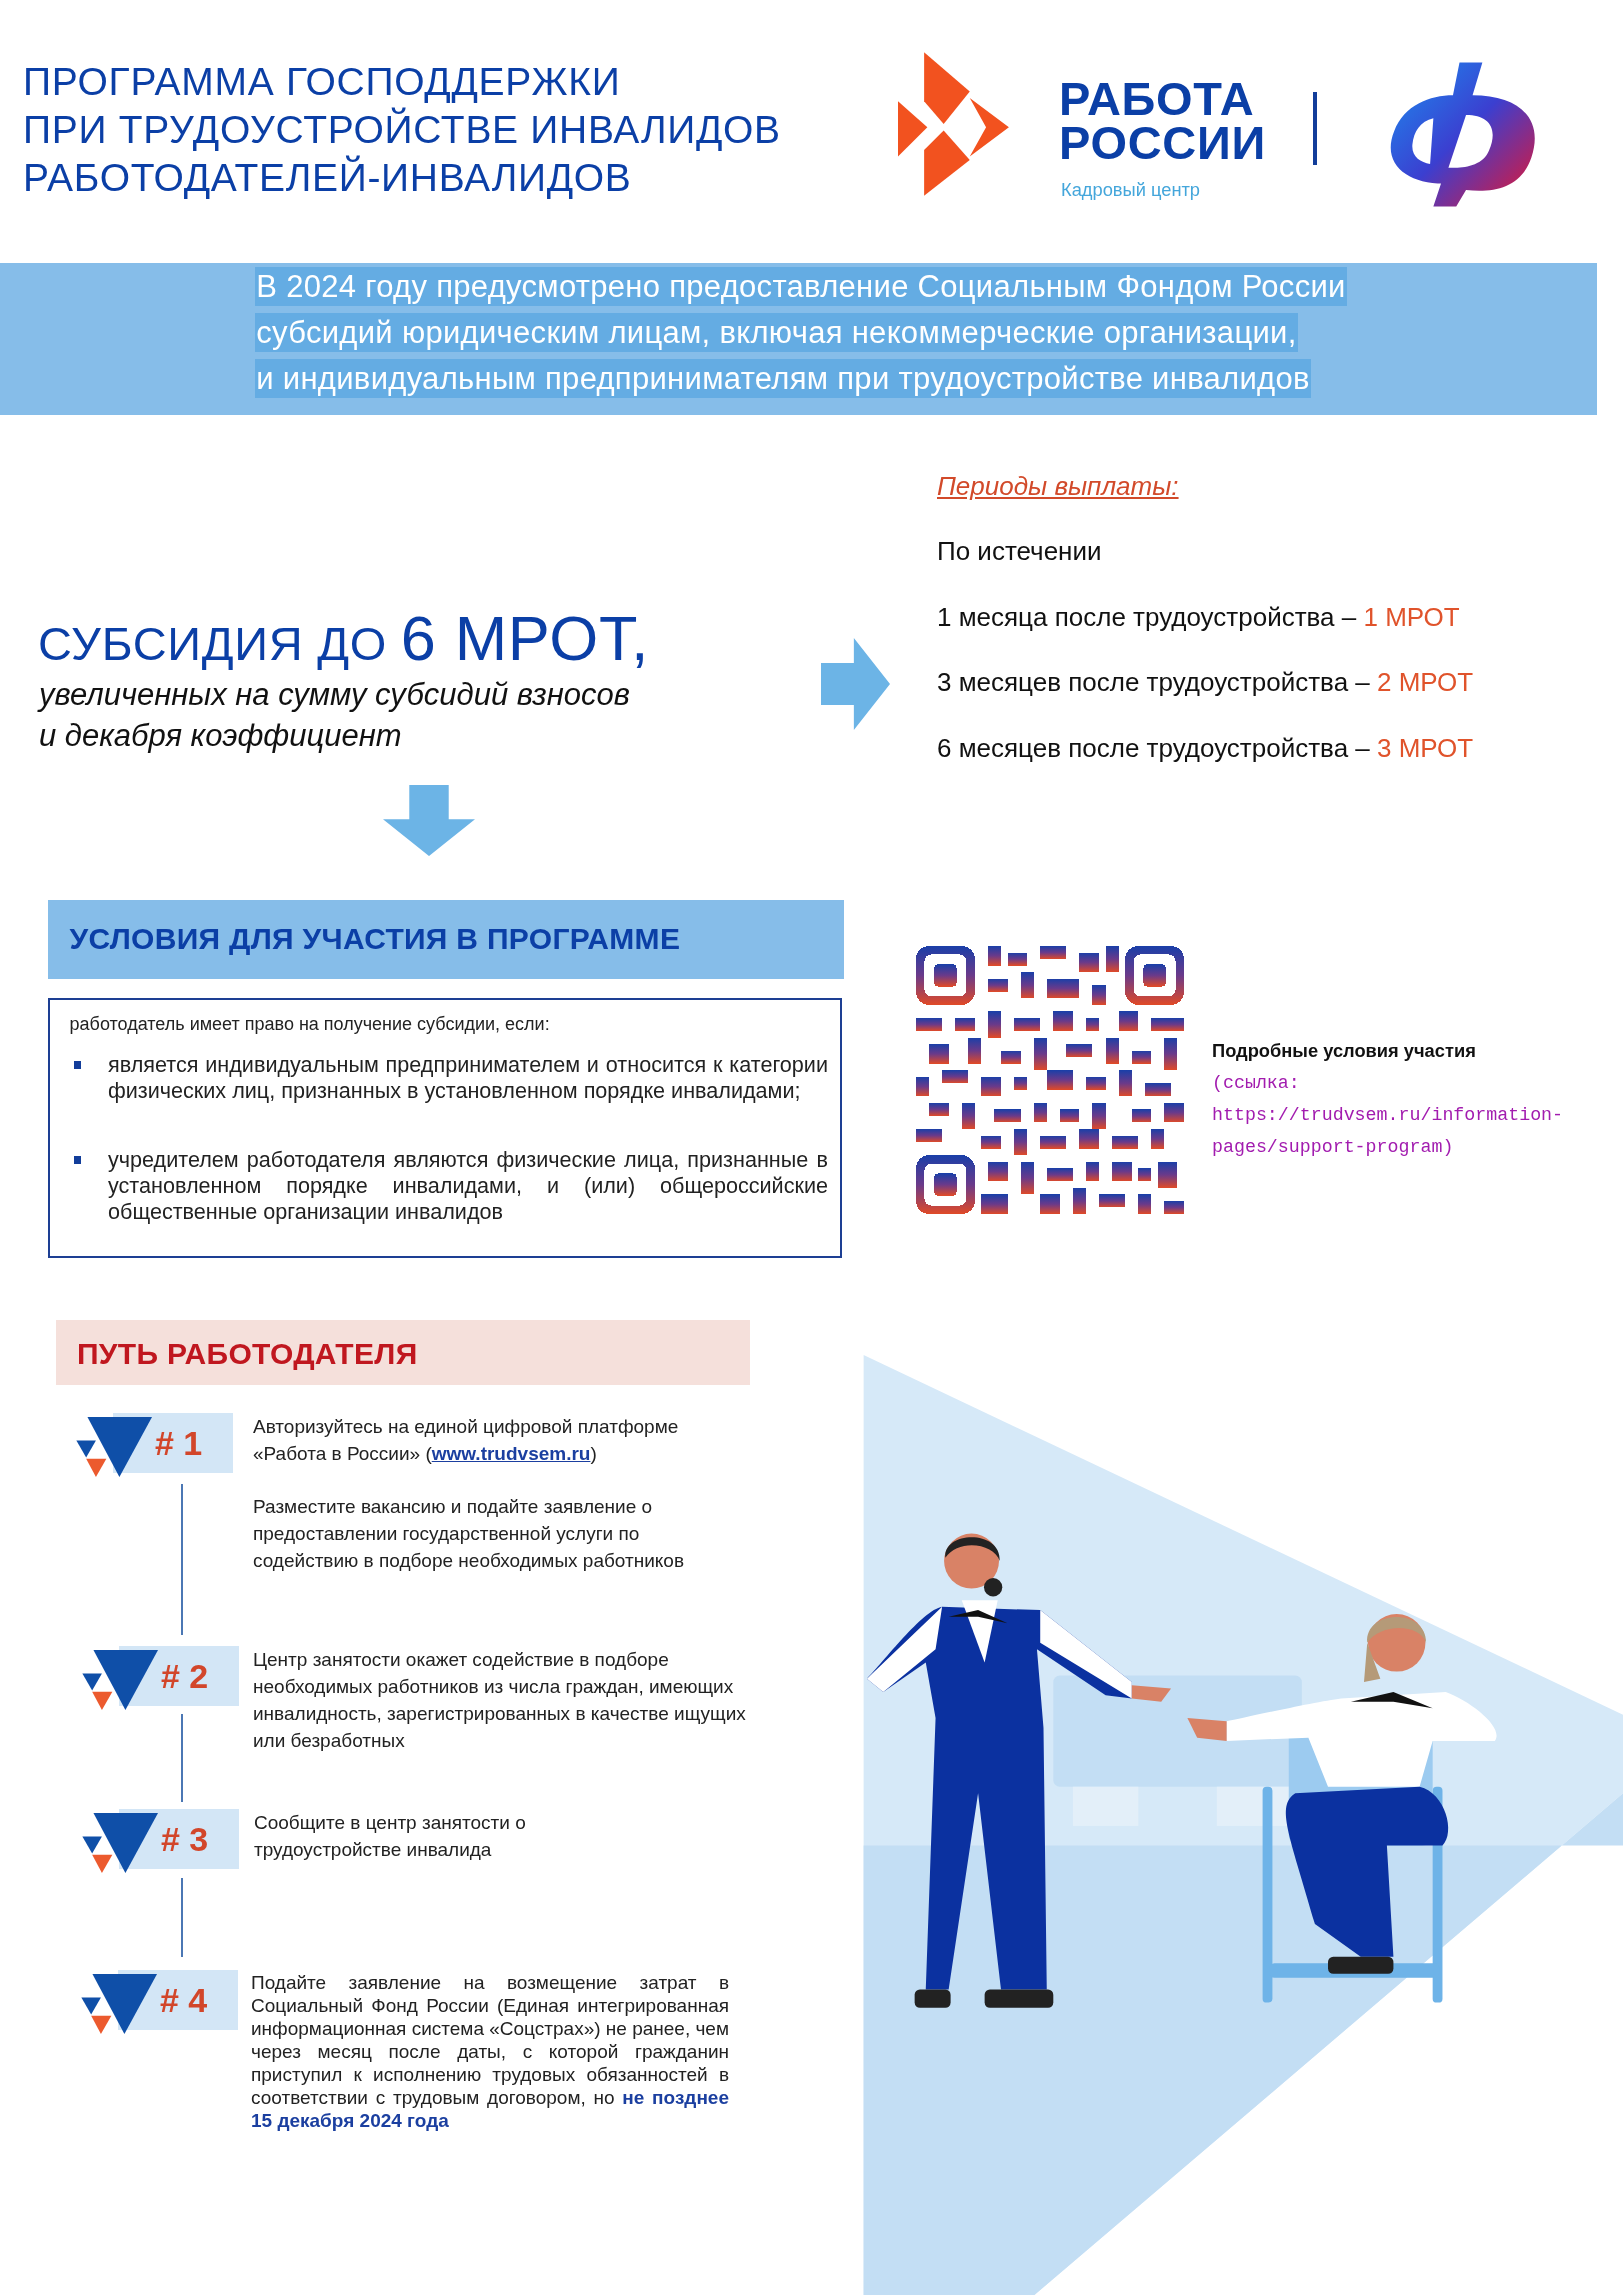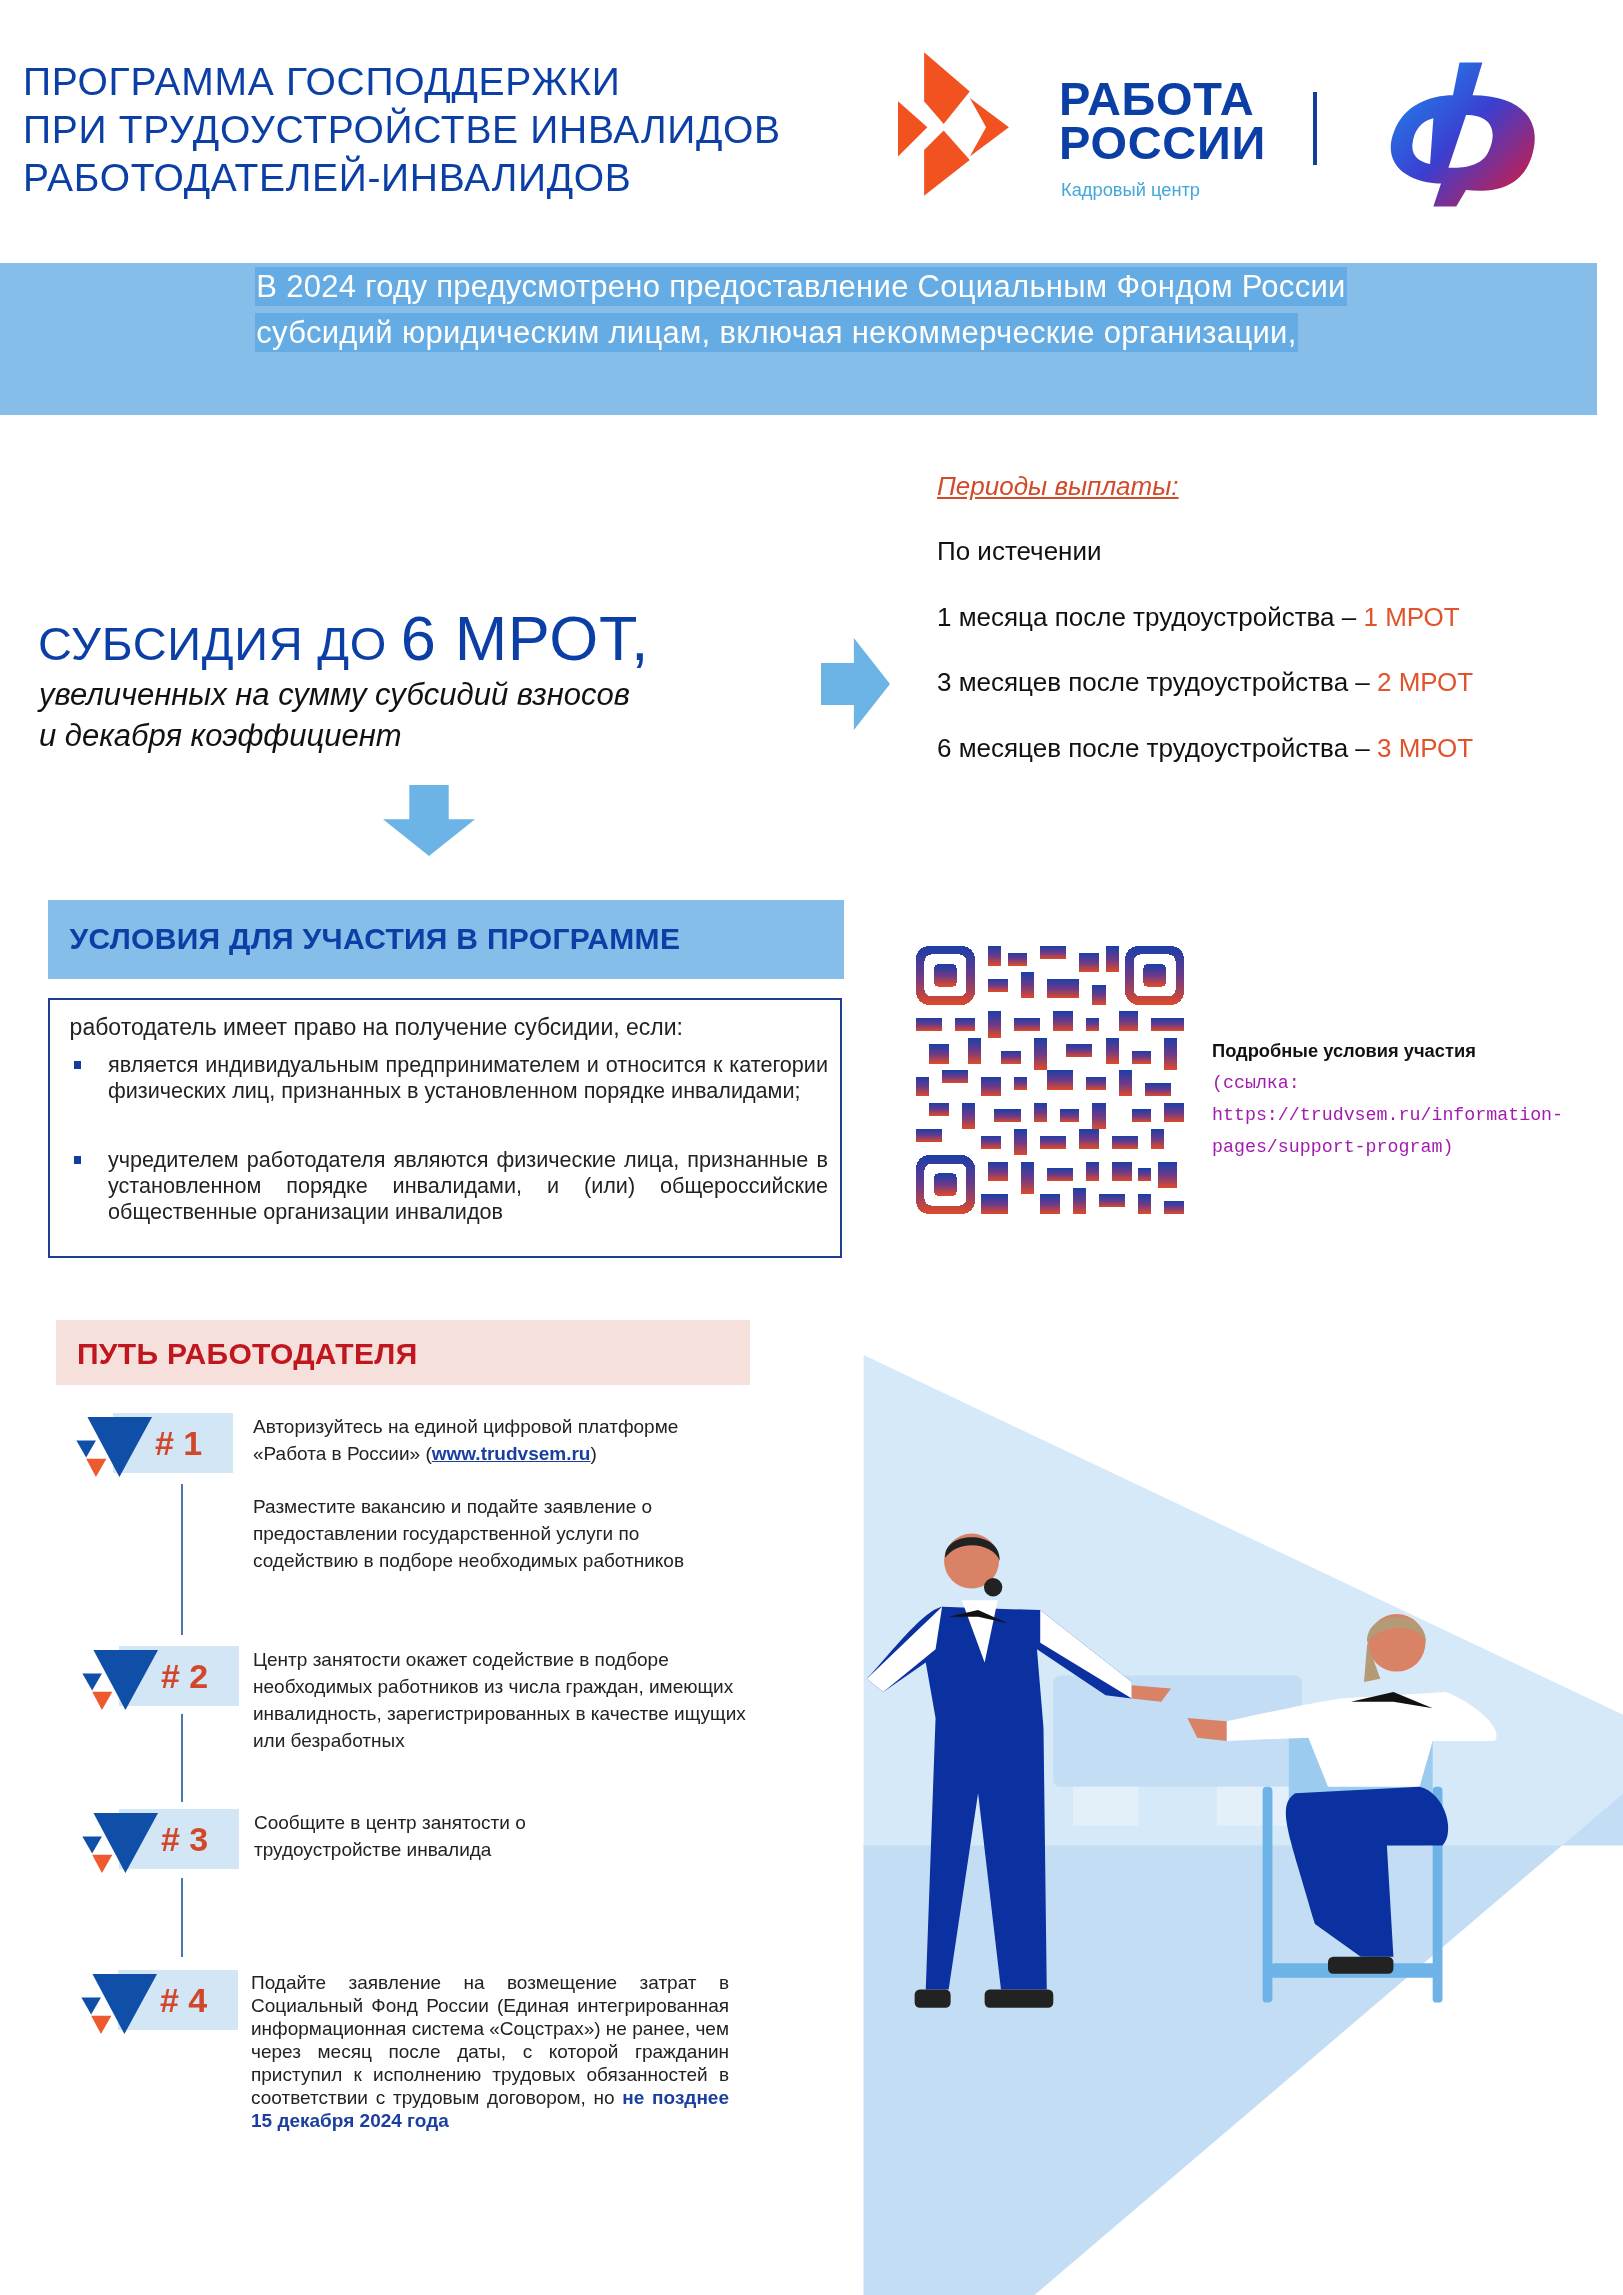--- a/index.html
+++ b/index.html
@@ -38,21 +38,21 @@
   .periods { left:937px; top:471px; font-size:26px; color:#111; }
   .periods-title { color:#d24a2a; font-style:italic; text-decoration:underline; font-size:26px; }
   .periods-intro { position:absolute; top:65px; left:0; white-space:nowrap; }
   .period-item { position:absolute; left:0; white-space:nowrap; }
   .period-item .hl { color:#e0532b; }
 
   
   .cond-head { left:48px; top:900px; width:796px; height:79px; background:#86bde9; }
   .cond-head span { position:absolute; left:21.6px; top:21.6px; font-size:30px; font-weight:700; color:#0b3fa6; letter-spacing:0.3px; white-space:nowrap; }
   .cond-box { left:48px; top:998px; width:794px; height:260px; border:2px solid #1d3f93; box-sizing:border-box; }
-  .cond-intro { position:absolute; left:19.6px; top:14.4px; font-size:23px; color:#222; white-space:nowrap; }
+  .cond-intro { position:absolute; left:19.6px; top:14.4px; font-size:18px; color:#222; white-space:nowrap; }
   .cond-item { position:absolute; left:58px; width:720px; font-size:21.6px; line-height:26px; color:#222; text-align:justify; }
   .cond-bullet { position:absolute; left:-34px; top:9.2px; width:6.5px; height:7.9px; background:#123d9a; }
 
   
   .qr { left:916px; top:946px; width:268px; height:268px; }
   .qr-title { left:1212px; top:1040px; font-size:18.3px; font-weight:700; color:#111; white-space:nowrap; }
   .qr-link { left:1212px; top:1067px; font-size:18.3px; line-height:32px; color:#a21caf; width:406px;font-family:Liberation Mono, monospace; }
 
   
   .path-head { left:56px; top:1320px; width:694px; height:65px; background:#f5e0db; }
@@ -102,20 +102,21 @@
       <stop offset="1" stop-color="#e8152e"></stop>
     </linearGradient>
   </defs>
   <path d="M140,5 L175,5 L160,55 C230,55 270,90 250,150 C235,195 195,205 150,200 L135,225 L100,225 L120,165 C140,168 175,165 185,140 C200,105 185,85 150,85 L115,190 C60,190 20,160 40,110 C55,70 95,55 130,55 Z M100,90 C80,95 70,110 68,130 C66,148 80,158 95,160 Z" fill="url(#sfg)"></path>
 </svg>
 
 <div class="abs band"></div>
 <div class="abs band-lines">
   <div class="row"><span class="band-line">В 2024 году предусмотрено предоставление Социальным Фондом России</span></div>
   <div class="row"><span class="band-line">субсидий юридическим лицам, включая некоммерческие организации,</span></div>
+  <div class="row"><span class="band-line">и индивидуальным предпринимателям при трудоустройстве инвалидов</span></div>
 </div>
 
 <div class="abs subsidy">
   <span class="s1">СУБСИДИЯ ДО </span><span class="s2">6 МРОТ,</span>
 </div>
 <div class="abs subsidy-sub">
   <div>увеличенных на сумму субсидий взносов</div>
   <div>и декабря коэффициент</div>
 </div>
 

